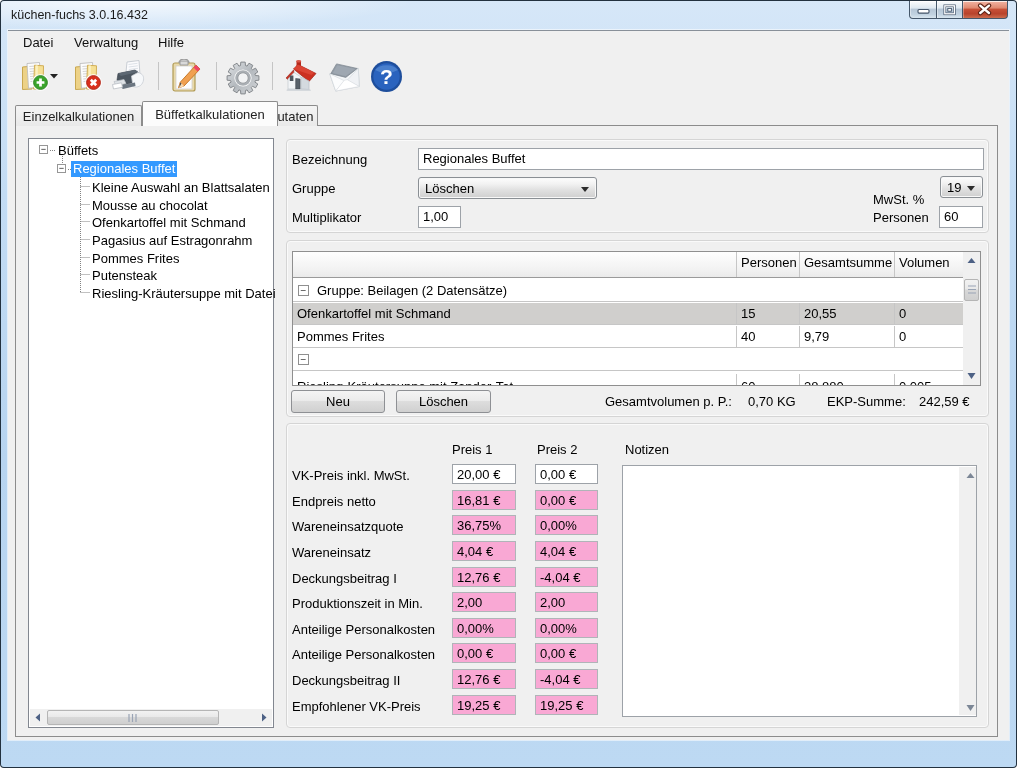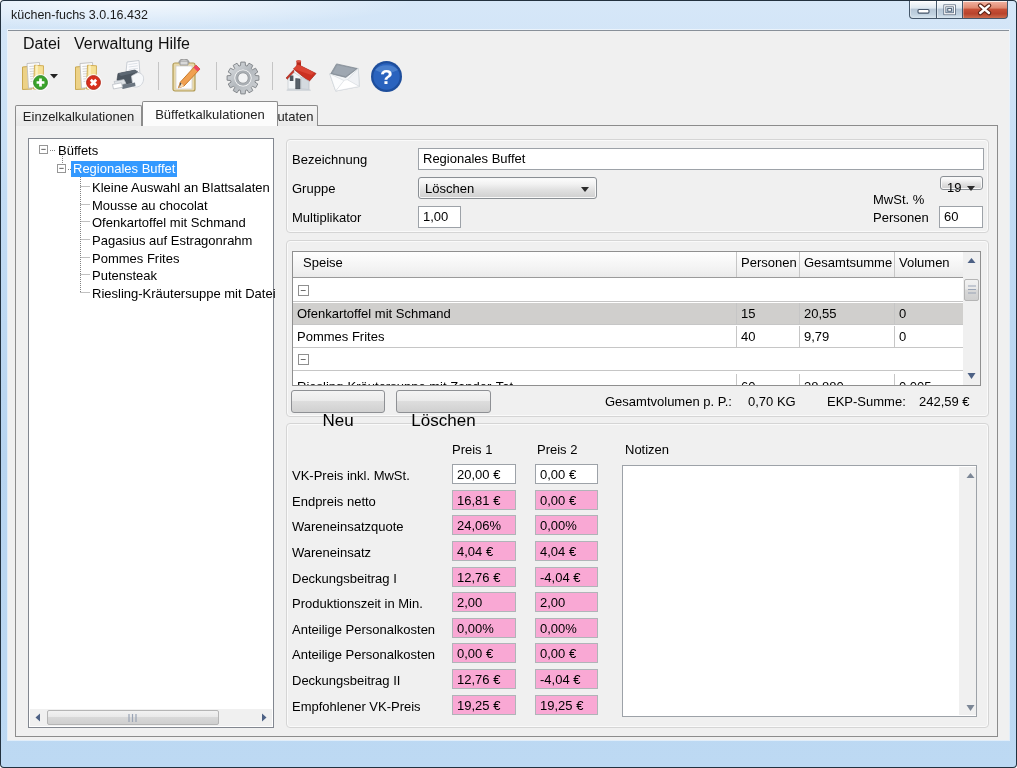--- a/index.html
+++ b/index.html
@@ -10,21 +10,21 @@
 #title{left:11px;top:8px;font-size:12.5px;color:#1a1a1a}
 
 #caps{left:909px;top:1px;height:18px;display:flex}
 .cap{height:18px;border:1px solid #45576a;border-top:none;position:relative;background:linear-gradient(180deg,#fbfcfd 0%,#dfe9f1 40%,#b7c7d7 50%,#c2d3e1 80%,#d8e6ef 100%);box-shadow:inset 0 1px 0 rgba(255,255,255,0.9),inset 1px 0 0 rgba(255,255,255,0.45)}
 .cap+.cap{border-left:none}
 #cap-min{width:28px;border-bottom-left-radius:4px}
 #cap-max{width:26px}
 #cap-close{width:45px;border-bottom-right-radius:4px;background:linear-gradient(180deg,#f3b5a4 0%,#e08a72 40%,#c75037 50%,#b8432c 75%,#cc6c4e 100%);box-shadow:inset 0 1px 0 rgba(255,255,255,0.75),inset 1px 0 0 rgba(255,255,255,0.3)}
 
 #client{left:8px;top:30px;width:1001px;height:710px;background:#f0f0f0;border-top:1px solid #889099;box-shadow:0 0 0 1px rgba(255,255,255,0.55)}
-.menui{top:35px;font-size:16px;color:#111}
+.menui{top:35px;font-size:13px;color:#111}
 
 .tsep{top:62px;width:1px;height:28px;background:#c5c5c5}
 
 .tab{top:105px;height:21px;background:linear-gradient(180deg,#f4f4f4,#e9e9e9);border:1px solid #8c8c8c;border-bottom:none;border-top-left-radius:2px;border-top-right-radius:2px;text-align:center;font-size:13px;padding-top:3px;color:#222}
 #tab2{top:101px;height:25px;background:#fcfcfc;z-index:3;padding-top:5px}
 #pane{left:15px;top:125px;width:983px;height:612px;background:#f0f0f0;border:1px solid #8c8c8c}
 
 #tree{left:28px;top:138px;width:246px;height:590px;background:#fff;border:1px solid #828790}
 .tnode{position:absolute;white-space:nowrap;font-size:13px}
 .texp{position:absolute;width:9px;height:9px;background:#fff;border:1px solid #969696;font-size:9px;line-height:7px;text-align:center}
@@ -34,21 +34,21 @@
 
 .gbox{left:286px;width:703px;background:#f0f0f0;border:1px solid #d5d5d5;border-radius:4px;box-shadow:inset 0 0 0 1px #fafafa}
 .lbl{position:absolute;font-size:13px;color:#000;white-space:nowrap}
 .inp{position:absolute;background:#fff;border:1px solid #9da2a8;font-size:13px;padding:2px 4px;white-space:nowrap;overflow:hidden}
 .inp.ro{background:#f9a8d4;border:1px solid #b0b4b8}
 
 .combo{position:absolute;border:1px solid #8a8f94;border-radius:3px;background:linear-gradient(180deg,#fdfdfd 0%,#f2f2f2 30%,#e0e0e0 60%,#cfcfcf 100%);box-shadow:inset 0 0 0 1px #f8f8f8;font-size:13px}
 .combo .ctext{position:absolute;left:6px;top:3px}
 .combo .carr{position:absolute;right:7px;top:9px;width:0;height:0;border-left:4px solid transparent;border-right:4px solid transparent;border-top:5px solid #2c2c2c}
 
-.btn{position:absolute;border:1px solid #8e9094;border-radius:3px;background:linear-gradient(180deg,#f4f4f4 0%,#ebebeb 45%,#dddddd 50%,#d0d0d0 100%);text-align:center;font-size:17px;color:#000;padding-top:20px}
+.btn{position:absolute;border:1px solid #8e9094;border-radius:3px;background:linear-gradient(180deg,#f4f4f4 0%,#ebebeb 45%,#dddddd 50%,#d0d0d0 100%);text-align:center;font-size:13px;color:#000;padding-top:3px}
 
 #tbl{left:292px;top:251px;width:689px;height:135px;background:#fff;border:1px solid #8f8f8f}
 .trow{position:absolute;left:0;width:670px;border-bottom:1px solid #c6c6c6;background:#fff}
 .gexp{position:absolute;left:5px;top:5px;width:11px;height:11px;border:1px solid #8f8f8f;background:#fff;font-size:10px;line-height:9px;text-align:center;color:#333}
 .cell{position:absolute;top:0;height:100%;font-size:13px;padding:3px 0 0 4px;border-left:1px solid #c6c6c6}
 </style></head><body>
 <div class="abs" id="winborder"></div>
 <div class="abs" id="frame"></div>
 <div class="abs" id="tglow"></div>
 <div class="abs" id="title">küchen-fuchs 3.0.16.432</div>
@@ -216,38 +216,38 @@
 <div class="abs gbox" style="top:423px;height:305px"></div>
 
 <div class="lbl" style="left:292px;top:152px">Bezeichnung</div>
 <div class="inp" style="left:418px;top:148px;width:566px;height:22px">Regionales Buffet</div>
 <div class="lbl" style="left:292px;top:181px">Gruppe</div>
 <div class="combo" style="left:418px;top:177px;width:179px;height:22px">
     <span class="ctext">Löschen</span>
     <span class="carr"></span>
   </div>
 <div class="lbl" style="left:873px;top:192px">MwSt. %</div>
-<div class="combo" style="left:940px;top:176px;width:43px;height:14px">
+<div class="combo" style="left:940px;top:176px;width:43px;height:22px">
     <span class="ctext">19</span>
     <span class="carr"></span>
   </div>
 <div class="lbl" style="left:292px;top:210px">Multiplikator</div>
 <div class="inp" style="left:418px;top:206px;width:43px;height:22px">1,00</div>
 <div class="lbl" style="left:873px;top:210px">Personen</div>
 <div class="inp" style="left:939px;top:206px;width:44px;height:22px">60</div>
 
 <div class="abs" id="tbl">
   <div class="abs" style="left:0;top:0;width:670px;height:26px;background:linear-gradient(180deg,#fefefe,#f2f2f2 70%,#eaeaea);border-bottom:1px solid #9a9a9a">
-    <div class="cell" style="left:0;width:443px;border-left:none;padding-left:10px">Speise</div>
     <div class="cell" style="left:443px;width:63px">Personen</div>
     <div class="cell" style="left:506px;width:95px">Gesamtsumme</div>
     <div class="cell" style="left:601px;width:69px">Volumen</div>
   </div>
   <div class="trow" style="top:28px;height:22px">
       <div class="gexp">−</div>
+      <div class="cell" style="left:20px;border-left:none">Gruppe: Beilagen (2 Datensätze)</div>
     </div>
   <div class="trow" style="top:51px;height:22px;background:#d0cfcd">
     <div class="cell" style="left:0;width:443px;border-left:none">Ofenkartoffel mit Schmand</div>
     <div class="cell" style="left:443px;width:63px">15</div>
     <div class="cell" style="left:506px;width:95px">20,55</div>
     <div class="cell" style="left:601px;width:69px">0</div>
   </div>
   <div class="trow" style="top:74px;height:22px">
     <div class="cell" style="left:0;width:443px;border-left:none">Pommes Frites</div>
     <div class="cell" style="left:443px;width:63px">40</div>
@@ -288,21 +288,21 @@
 <div class="lbl" style="left:537px;top:442px">Preis 2</div>
 <div class="lbl" style="left:625px;top:442px">Notizen</div>
 <div class="abs" id="rows">
   <div class="lbl" style="left:292px;top:468px">VK-Preis inkl. MwSt.</div>
   <div class="inp" style="left:452px;top:464px;width:64px;height:20px">20,00 €</div>
   <div class="inp" style="left:535px;top:464px;width:63px;height:20px">0,00 €</div>
   <div class="lbl" style="left:292px;top:494px">Endpreis netto</div>
   <div class="inp ro" style="left:452px;top:490px;width:64px;height:20px">16,81 €</div>
   <div class="inp ro" style="left:535px;top:490px;width:63px;height:20px">0,00 €</div>
   <div class="lbl" style="left:292px;top:519px">Wareneinsatzquote</div>
-  <div class="inp ro" style="left:452px;top:515px;width:64px;height:20px">24,06%</div>
+  <div class="inp ro" style="left:452px;top:515px;width:64px;height:20px">36,75%</div>
   <div class="inp ro" style="left:535px;top:515px;width:63px;height:20px">0,00%</div>
   <div class="lbl" style="left:292px;top:545px">Wareneinsatz</div>
   <div class="inp ro" style="left:452px;top:541px;width:64px;height:20px">4,04 €</div>
   <div class="inp ro" style="left:535px;top:541px;width:63px;height:20px">4,04 €</div>
   <div class="lbl" style="left:292px;top:571px">Deckungsbeitrag I</div>
   <div class="inp ro" style="left:452px;top:567px;width:64px;height:20px">12,76 €</div>
   <div class="inp ro" style="left:535px;top:567px;width:63px;height:20px">-4,04 €</div>
   <div class="lbl" style="left:292px;top:596px">Produktionszeit in Min.</div>
   <div class="inp ro" style="left:452px;top:592px;width:64px;height:20px">2,00</div>
   <div class="inp ro" style="left:535px;top:592px;width:63px;height:20px">2,00</div>

